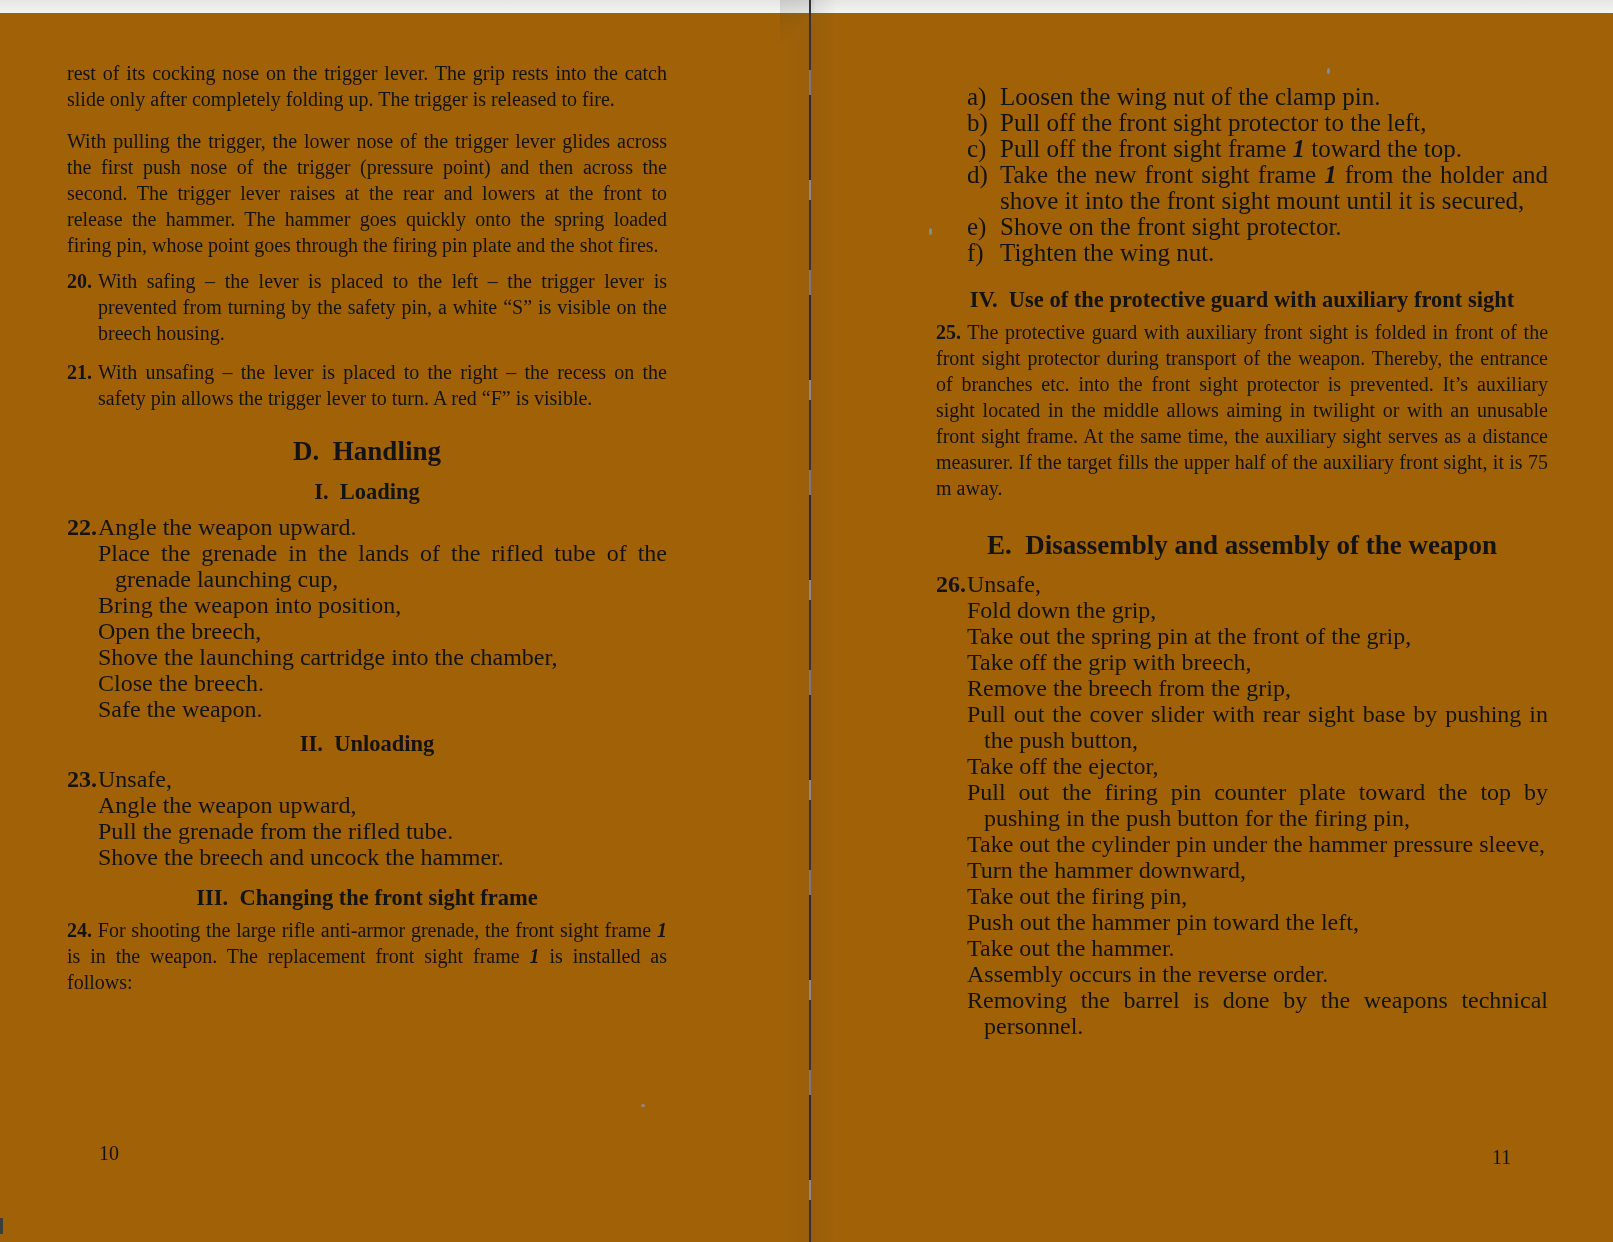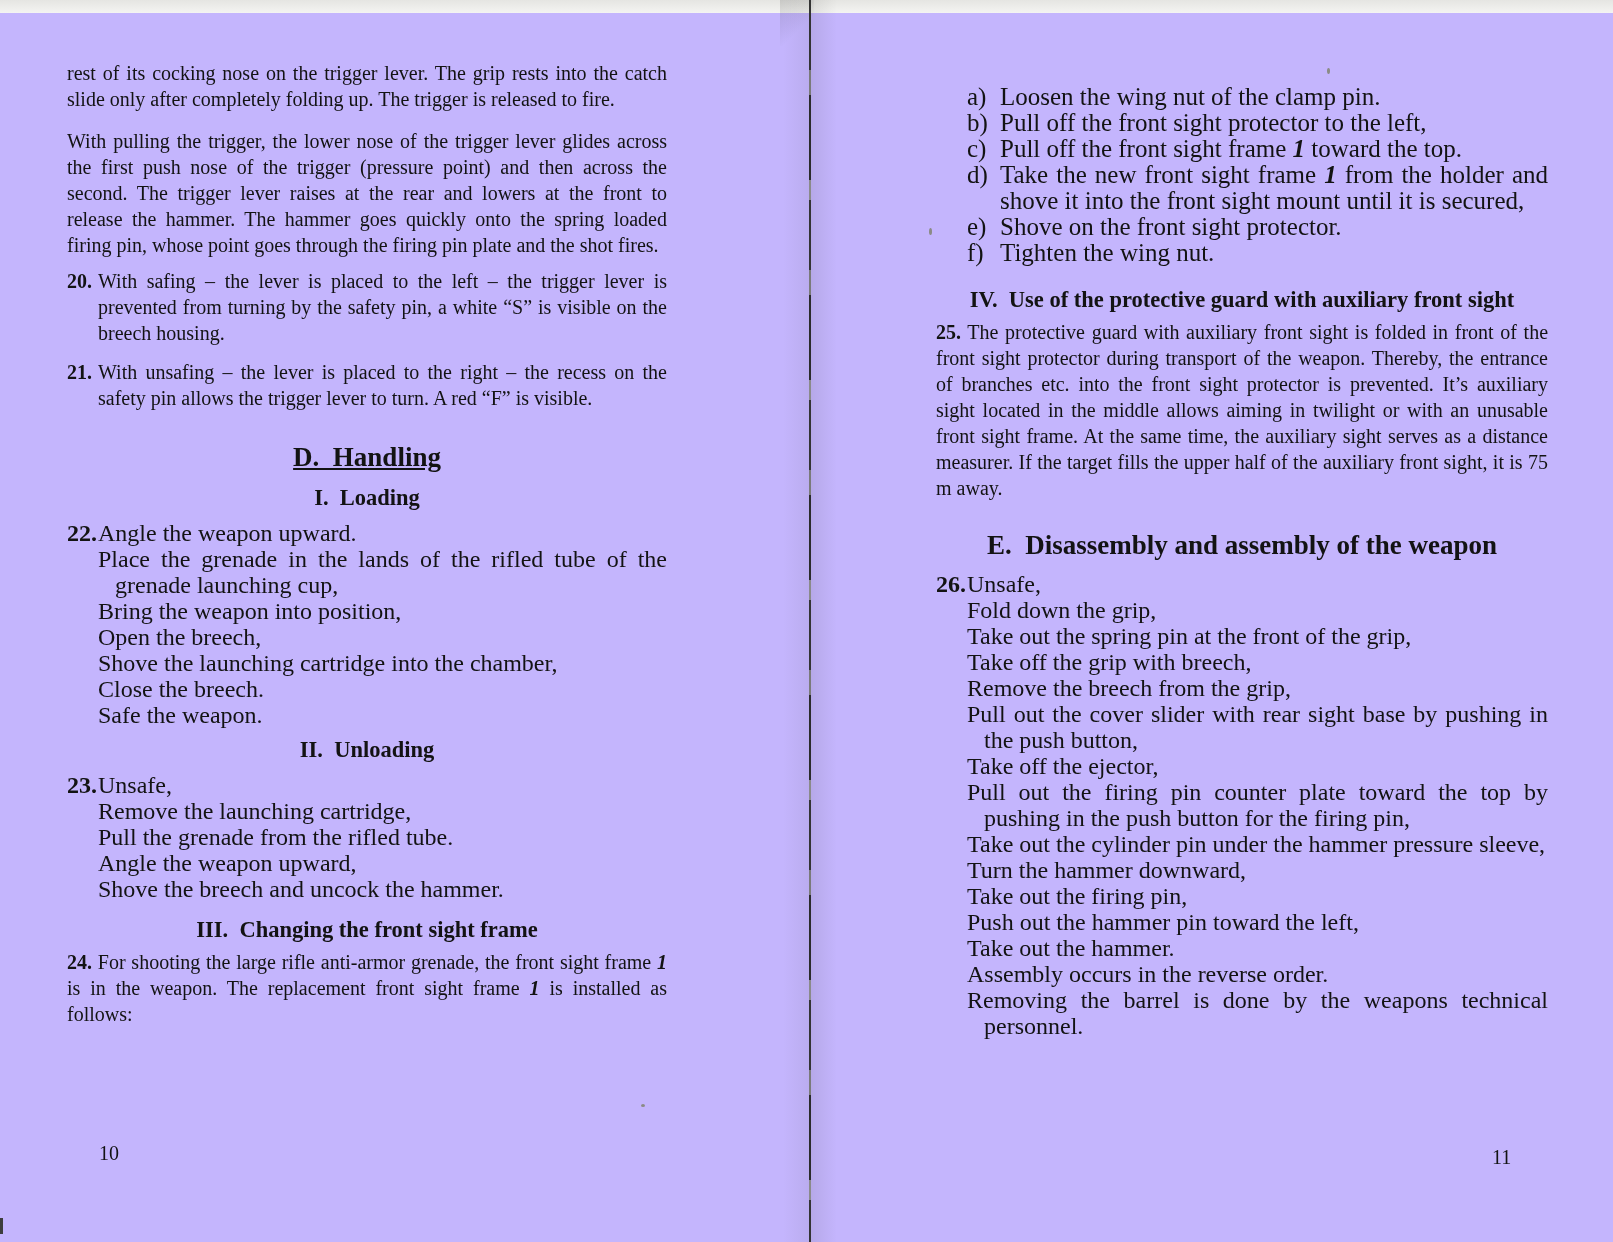--- a/index.html
+++ b/index.html
@@ -1,18 +1,18 @@
 <!DOCTYPE html>
 <html><head>
 <meta charset="utf-8">
 <style>
   html,body{margin:0;padding:0;background:#ffffff;}
   .spread{
     position:relative;width:1613px;height:1242px;overflow:hidden;
-    background:#c4b5fd;color:#131313;
+    background:#a16207;color:#131313;
     font-family:"Liberation Serif","DejaVu Serif",serif;
   }
   .top-edge{position:absolute;left:0;top:0;width:1613px;height:13px;
     background:linear-gradient(180deg,#e5e5e2,#f4f4f2);}
   .gutter{position:absolute;left:809px;top:0;width:2px;height:1242px;
     background:repeating-linear-gradient(180deg,#333 0px,#333 70px,#7a7a7a 70px,#7a7a7a 95px,#2b2b2b 95px,#2b2b2b 180px,#8a8a8a 180px,#8a8a8a 200px);}
   .gutter-shadow-r{position:absolute;left:811px;top:0;width:26px;height:1242px;
     background:linear-gradient(90deg,rgba(60,60,55,0.10),rgba(60,60,55,0));}
   .gutter-shadow-l{position:absolute;left:783px;top:0;width:26px;height:1242px;
     background:linear-gradient(270deg,rgba(60,60,55,0.07),rgba(60,60,55,0));}
@@ -50,21 +50,21 @@
   .letrow .letter{display:inline-block;width:33px;text-indent:0;}
 
   .h-major{font-size:27px;line-height:33px;font-weight:700;text-align:center;margin:0;}
   .h-minor{font-size:22.5px;line-height:27px;font-weight:700;text-align:center;margin:0;}
 
   
   .p-cont{margin-top:60px;}
   .p-trig{margin-top:16px;}
   .it20{margin-top:10px;}
   .it21{margin-top:13px;}
-  .hD{margin-top:30px;text-decoration:underline;}
+  .hD{margin-top:24px;}
   .hI{margin-top:10px;}
   .it22{margin-top:9px;}
   .hII{margin-top:8px;}
   .it23{margin-top:9px;}
   .hIII{margin-top:14px;}
   .p24{margin-top:6px;}
 
   
   .letlist{margin-top:84px;}
   .hIV{margin-top:20px;}
@@ -113,23 +113,22 @@
       <div class="vline">Shove the launching cartridge into the chamber,</div>
       <div class="vline">Close the breech.</div>
       <div class="vline">Safe the weapon.</div>
     </div>
 
     <h3 class="h-minor hII">II. Unloading</h3>
 
     <div class="vitem it23">
       <span class="num">23.</span>
       <div class="vline">Unsafe,</div>
-      <div class="vline">Remove the launching cartridge,</div>
+      <div class="vline">Angle the weapon upward,</div>
       <div class="vline">Pull the grenade from the rifled tube.</div>
-      <div class="vline">Angle the weapon upward,</div>
       <div class="vline">Shove the breech and uncock the hammer.</div>
     </div>
 
     <h3 class="h-minor hIII">III. Changing the front sight frame</h3>
 
     <p class="body just p24"><b class="num-inline">24.</b> <span>For shooting the large rifle anti-armor grenade, the front sight frame </span><i class="fig1">1</i><span> is in the weapon.  The replacement front sight frame </span><i class="fig1">1</i><span> is installed as follows:</span></p>
 
   </div>
 
   <div class="page page-right">

